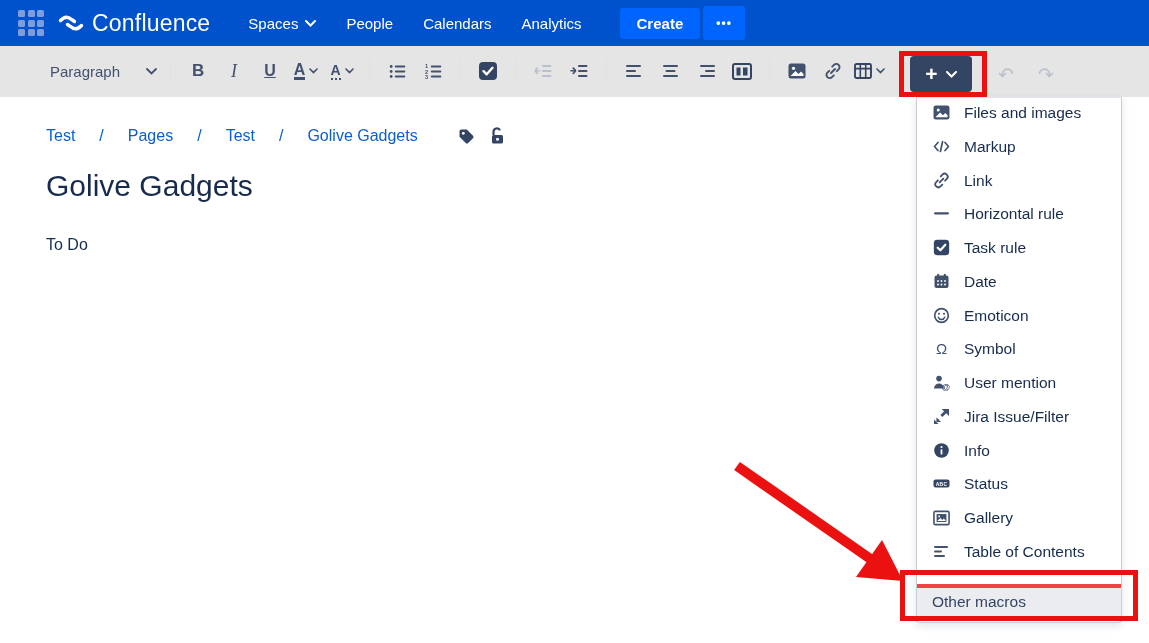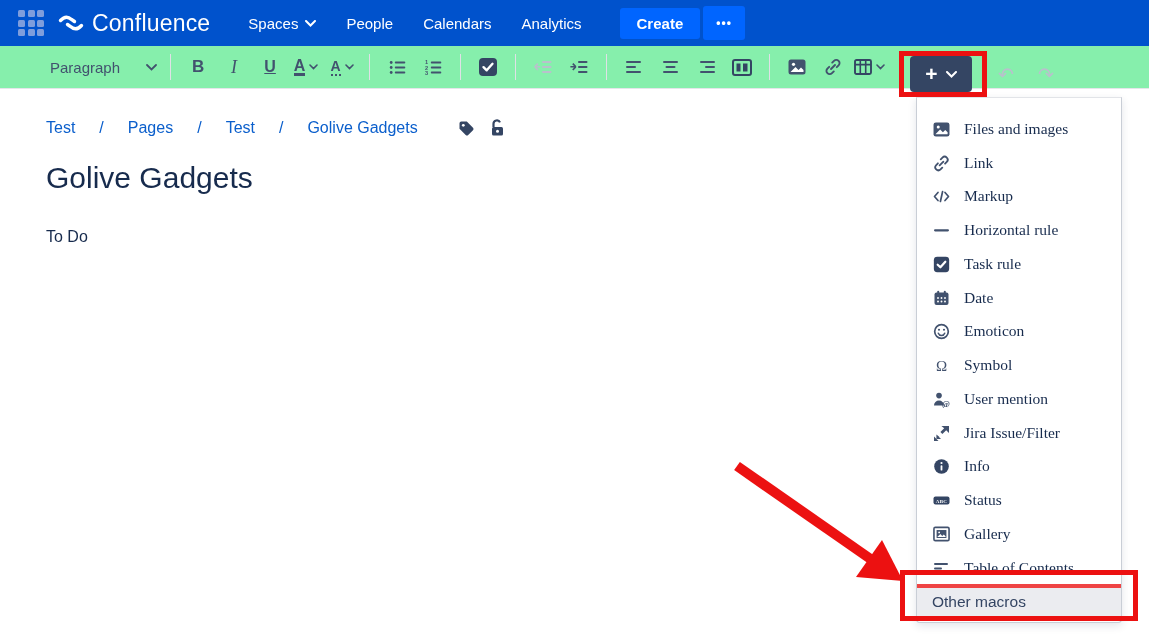--- a/index.html
+++ b/index.html
@@ -16,21 +16,21 @@
   .appgrid{width:26px;height:26px;display:grid;grid-template-columns:repeat(3,7px);grid-template-rows:repeat(3,7px);gap:2.5px;cursor:pointer;}
   .appgrid span{background:#7E9DDC;border-radius:1.5px;}
   .logo{display:flex;align-items:center;margin-left:14px;cursor:pointer;}
   .logo-text{color:#fff;font-size:23px;letter-spacing:.2px;margin-left:8px;}
   .topnav{display:flex;align-items:center;margin-left:26px;gap:6px;}
   .topnav-item{color:#fff;font-size:15px;padding:8px 12px;border-radius:3px;cursor:pointer;display:flex;align-items:center;gap:7px;}
   .btn-create{background:var(--button-blue);color:#fff;font-size:15px;font-weight:bold;padding:7px 17px;border:none;border-radius:3px;margin-left:26px;cursor:pointer;}
   .btn-more{background:var(--button-blue);color:#fff;font-size:12px;font-weight:bold;letter-spacing:1px;padding:10px 13px;border:none;border-radius:3px;margin-left:3px;cursor:pointer;}
 
   
-  .toolbar{height:43px;display:flex;align-items:center;padding-left:46px;border-bottom:1px solid #E4E6EA;background:#86efac;}
+  .toolbar{height:51px;display:flex;align-items:center;padding-left:46px;border-bottom:1px solid #E4E6EA;background:#e5e5e5;}
   .tb-divider{width:1px;height:26px;background:#DFE1E6;margin:0 9px;}
   .tb-btn{min-width:36px;height:34px;display:flex;align-items:center;justify-content:center;border-radius:3px;color:var(--icon-navy);cursor:pointer;gap:4px;}
   .paragraph-select{display:flex;align-items:center;gap:26px;color:var(--icon-navy);font-size:15px;padding:6px 4px;cursor:pointer;}
   .b-glyph{font-weight:bold;font-size:17px;}
   .i-glyph{font-style:italic;font-family:"Liberation Serif",serif;font-size:18px;}
   .u-glyph{text-decoration:underline;font-size:16px;font-weight:bold;}
   .a-color{font-size:16px;font-weight:bold;border-bottom:3px solid var(--icon-navy);line-height:15px;}
   .a-fmt{font-size:14px;font-weight:bold;position:relative;border-bottom:2px dotted var(--icon-navy);line-height:15px;}
   .undo-redo{position:absolute;top:57px;font-size:19px;color:#B9C0CC;width:36px;height:34px;display:flex;align-items:center;justify-content:center;cursor:pointer;}
   .plus-btn{position:absolute;left:910px;top:56px;width:62px;height:36px;background:var(--active-navy);border-radius:4px;display:flex;align-items:center;justify-content:center;gap:8px;color:#fff;cursor:pointer;z-index:3;}
@@ -40,21 +40,21 @@
   .content{padding:30px 46px 0 46px;}
   .breadcrumb{display:flex;align-items:flex-start;gap:24px;font-size:16px;}
   .crumb{color:var(--link-blue);text-decoration:none;cursor:pointer;}
   .crumb-sep{color:var(--link-blue);}
   .bc-icons{display:flex;align-items:center;gap:14px;margin-left:16px;}
   .page-title{font-size:30px;color:var(--text-navy);margin-top:24px;font-weight:400;}
   .body-text{font-size:16px;color:var(--text-navy);margin-top:33px;}
 
   
   .insert-menu{position:absolute;left:916px;top:97px;width:206px;background:#fff;border:1px solid #C9CED6;border-top:1px solid #E2E4E8;border-radius:0 0 4px 4px;box-shadow:0 3px 8px rgba(23,43,77,.12);padding-top:6px;z-index:5;}
-  .menu-item{height:33.75px;display:flex;align-items:flex-end;padding-left:16px;cursor:pointer;font-family:Liberation Serif, serif;}
+  .menu-item{height:33.75px;display:flex;align-items:flex-start;padding-left:16px;cursor:pointer;}
   .menu-item .mi-icon{width:17px;height:17px;display:flex;align-items:center;justify-content:center;flex:none;}
   .menu-item .mi-label{margin-left:14px;font-size:15.5px;color:var(--text-navy);white-space:nowrap;}
   .menu-footer{margin-top:7px;height:33px;background:var(--menu-hover-gray);border-top:4px solid #ef4444;display:flex;align-items:center;padding-left:15px;margin-bottom:5px;cursor:pointer;}
   .menu-footer .mi-label{font-size:15.5px;color:var(--active-navy);}
 
   
   .red-box{position:absolute;border:5px solid var(--annotation-red);z-index:8;pointer-events:none;}
   .red-box-plus{left:899px;top:51px;width:88px;height:46px;}
   .red-box-macros{left:900px;top:570px;width:238px;height:51px;}
   .arrow-overlay{position:absolute;left:0;top:0;width:1149px;height:643px;z-index:9;pointer-events:none;}
@@ -281,37 +281,37 @@
           <svg width="17" height="15" viewBox="0 0 18 16">
             <rect x="0.5" y="0.5" width="17" height="15" rx="2.5" fill="#42526E"></rect>
             <circle cx="5.5" cy="5.3" r="1.6" fill="#fff"></circle>
             <path d="M2.5 13 L7.5 8 L10.5 11 L13 8.5 L15.5 11 L15.5 13 Z" fill="#fff"></path>
           </svg>
         </span>
       <span class="mi-label">Files and images</span>
     </div>
     <div class="menu-item">
       <span class="mi-icon">
+          <svg width="17" height="15" viewBox="0 0 17 15" fill="none" stroke="#42526E" stroke-width="1.7" stroke-linecap="round" stroke-linejoin="round">
+            <path d="M5 3.5 L1.5 7.5 L5 11.5"></path>
+            <path d="M12 3.5 L15.5 7.5 L12 11.5"></path>
+            <path d="M9.6 2.5 L7.4 12.5"></path>
+          </svg>
+        </span>
+      <span class="mi-label">Markup</span>
+    </div>
+    <div class="menu-item">
+      <span class="mi-icon">
           <svg width="17" height="17" viewBox="0 0 18 18" fill="none" stroke="#42526E" stroke-width="1.9" stroke-linecap="round">
             <path d="M7 11 L11 7"></path>
             <path d="M8.2 4.6 L10 2.8 a3.2 3.2 0 0 1 4.6 4.6 L12.8 9.2"></path>
             <path d="M9.8 13.4 L8 15.2 a3.2 3.2 0 0 1 -4.6 -4.6 L5.2 8.8"></path>
           </svg>
         </span>
       <span class="mi-label">Link</span>
-    </div>
-    <div class="menu-item">
-      <span class="mi-icon">
-          <svg width="17" height="15" viewBox="0 0 17 15" fill="none" stroke="#42526E" stroke-width="1.7" stroke-linecap="round" stroke-linejoin="round">
-            <path d="M5 3.5 L1.5 7.5 L5 11.5"></path>
-            <path d="M12 3.5 L15.5 7.5 L12 11.5"></path>
-            <path d="M9.6 2.5 L7.4 12.5"></path>
-          </svg>
-        </span>
-      <span class="mi-label">Markup</span>
     </div>
     <div class="menu-item">
       <span class="mi-icon">
           <svg width="17" height="17" viewBox="0 0 17 17">
             <rect x="1" y="7.2" width="15" height="2.2" rx="1.1" fill="#42526E"></rect>
           </svg>
         </span>
       <span class="mi-label">Horizontal rule</span>
     </div>
     <div class="menu-item">

